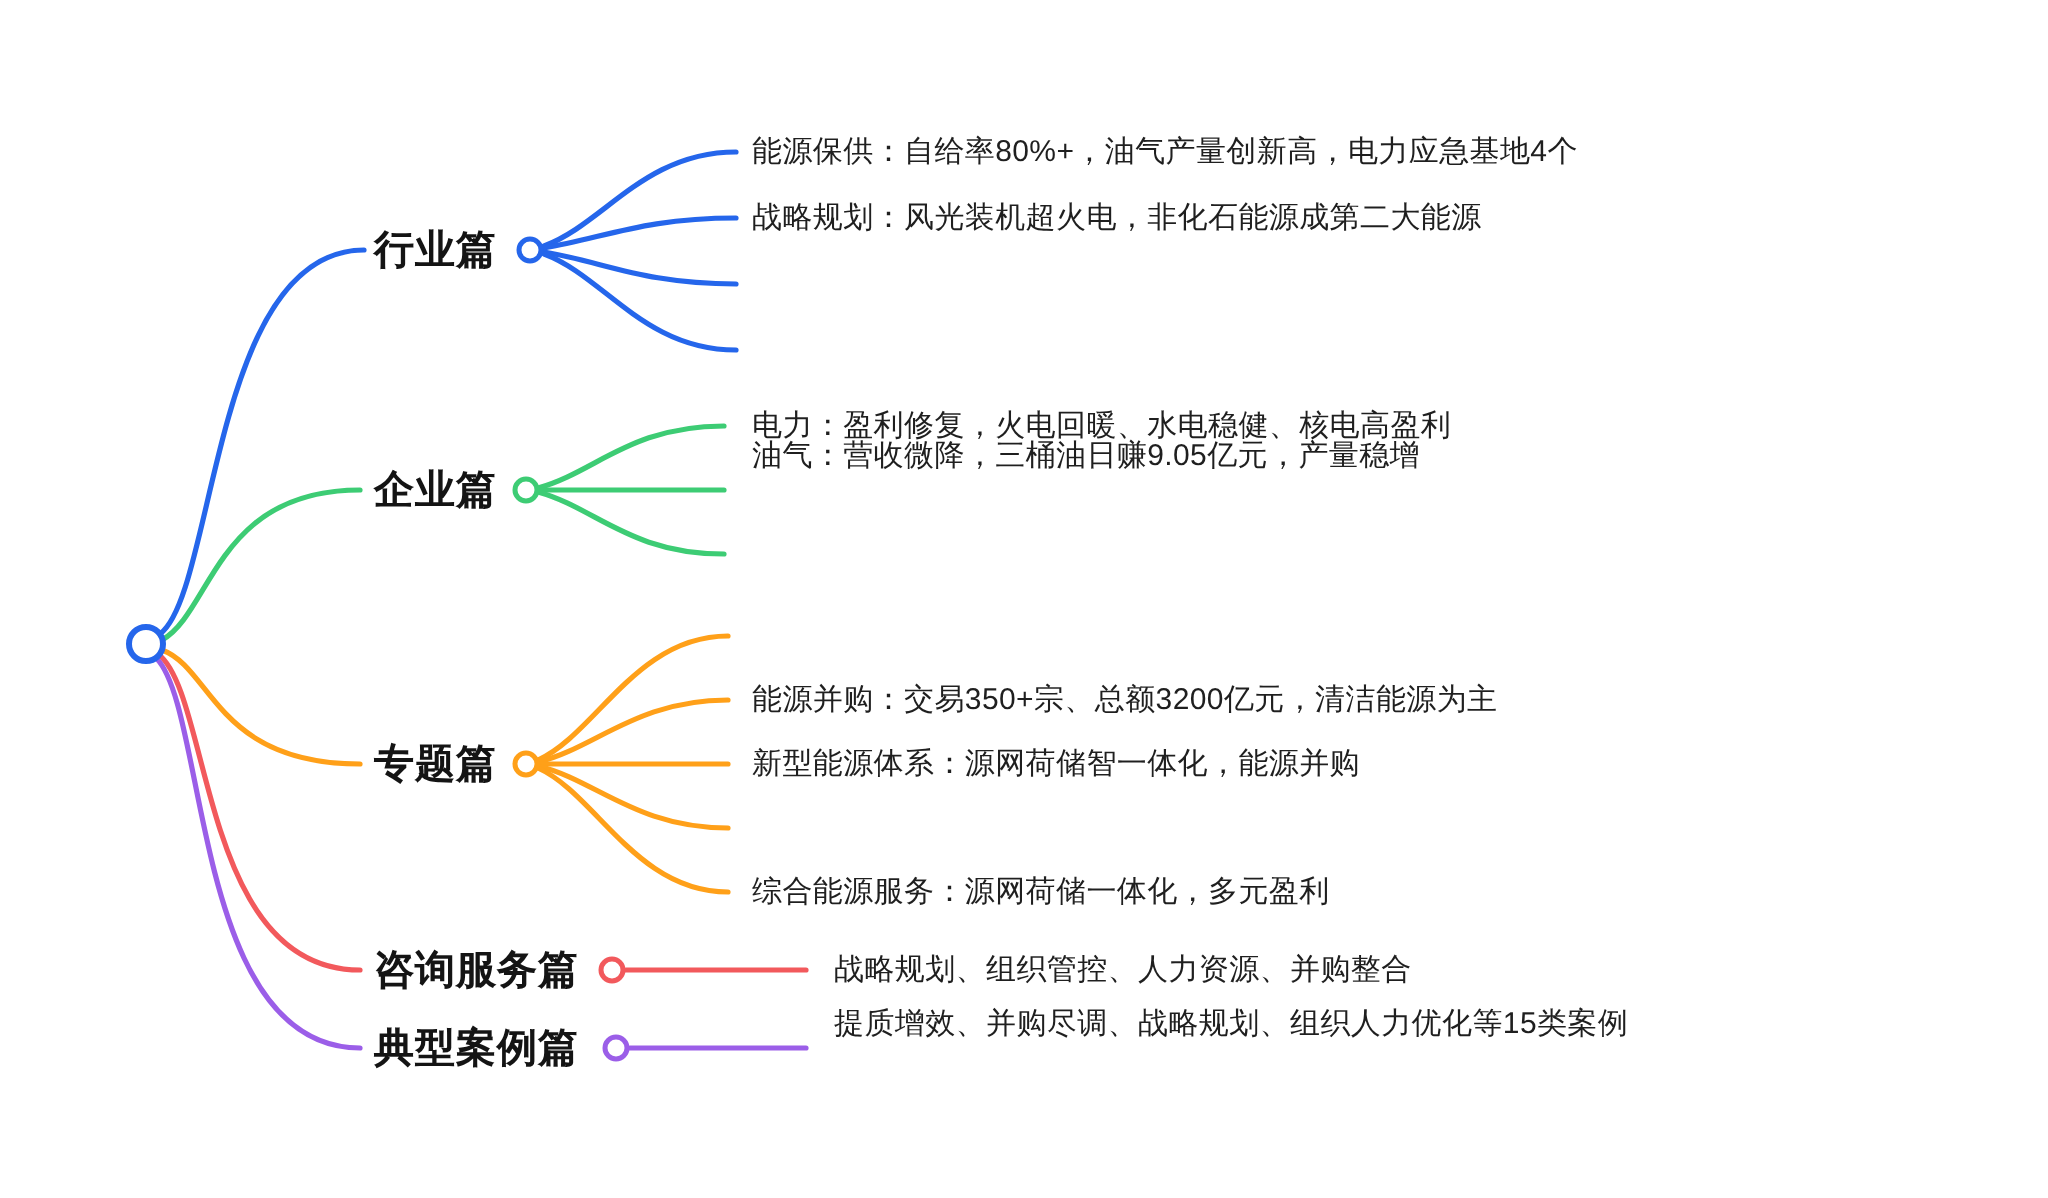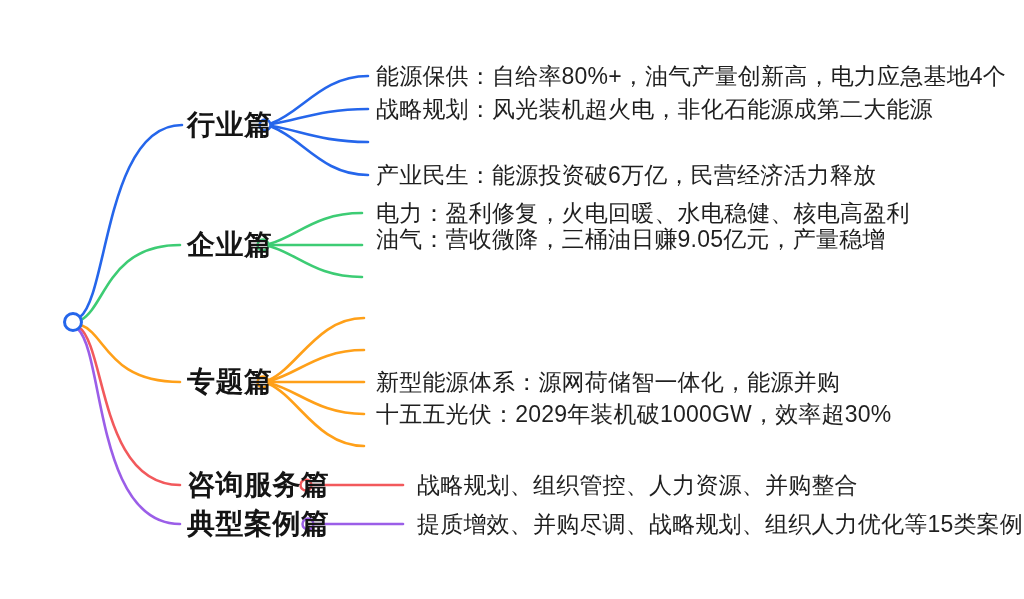--- a/index.html
+++ b/index.html
@@ -3,26 +3,26 @@
 <meta charset="utf-8">
 <style>
   html,body { margin:0; padding:0; background:#ffffff; }
   .canvas {
     position:relative; width:1024px; height:599px; background:#ffffff;
     font-family:"Liberation Sans", sans-serif; overflow:hidden;
   }
   .connector-layer { position:absolute; left:0; top:0; }
   .blabel {
     position:absolute; left:187px; transform:translateY(-50%);
-    font-size:28px; font-weight:700; color:#141414;
+    font-size:20px; font-weight:700; color:#141414;
     white-space:nowrap; letter-spacing:0.5px;
   }
   .leaf {
     position:absolute; left:376px; transform:translateY(-50%);
-    font-size:23px; font-weight:400; color:#1f1f1f;
+    font-size:15px; font-weight:400; color:#1f1f1f;
     white-space:nowrap; letter-spacing:0.2px;
   }
   .leaf.far { left:417px; }
 </style>
 </head>
 <body>
 
 <div class="canvas">
 
   <svg class="connector-layer" width="1024" height="599" viewBox="0 0 1024 599">
@@ -70,25 +70,25 @@
   </svg>
 
   <div class="blabel" style="top:125px">行业篇</div>
   <div class="blabel" style="top:245px">企业篇</div>
   <div class="blabel" style="top:382px">专题篇</div>
   <div class="blabel" style="top:524px">典型案例篇</div>
   <div class="blabel" style="top:485px">咨询服务篇</div>
 
   <div class="leaf" style="top:76px">能源保供：自给率80%+，油气产量创新高，电力应急基地4个</div>
   <div class="leaf" style="top:109px">战略规划：风光装机超火电，非化石能源成第二大能源</div>
-  <div class="leaf" style="top:175px">产业民生：能源投资破6万亿，民营经济活力释放</div>
 
   <div class="leaf" style="top:213px">电力：盈利修复，火电回暖、水电稳健、核电高盈利</div>
-  <div class="leaf" style="top:239px">油气：营收微降，三桶油日赚9.05亿元，产量稳增</div>
+  <div class="leaf" style="top:228px">油气：营收微降，三桶油日赚9.05亿元，产量稳增</div>
 
+  <div class="leaf" style="top:350px">能源并购：交易350+宗、总额3200亿元，清洁能源为主</div>
   <div class="leaf" style="top:382px">新型能源体系：源网荷储智一体化，能源并购</div>
-  <div class="leaf" style="top:414px">十五五光伏：2029年装机破1000GW，效率超30%</div>
+  <div class="leaf" style="top:446px">综合能源服务：源网荷储一体化，多元盈利</div>
 
   <div class="leaf far" style="top:485px">战略规划、组织管控、人力资源、并购整合</div>
 
-  <div class="leaf far" style="top:524px">提质增效、并购尽调、战略规划、组织人力优化等15类案例</div>
+  <div class="leaf far" style="top:512px">提质增效、并购尽调、战略规划、组织人力优化等15类案例</div>
 
 </div>
 
 </body></html>

